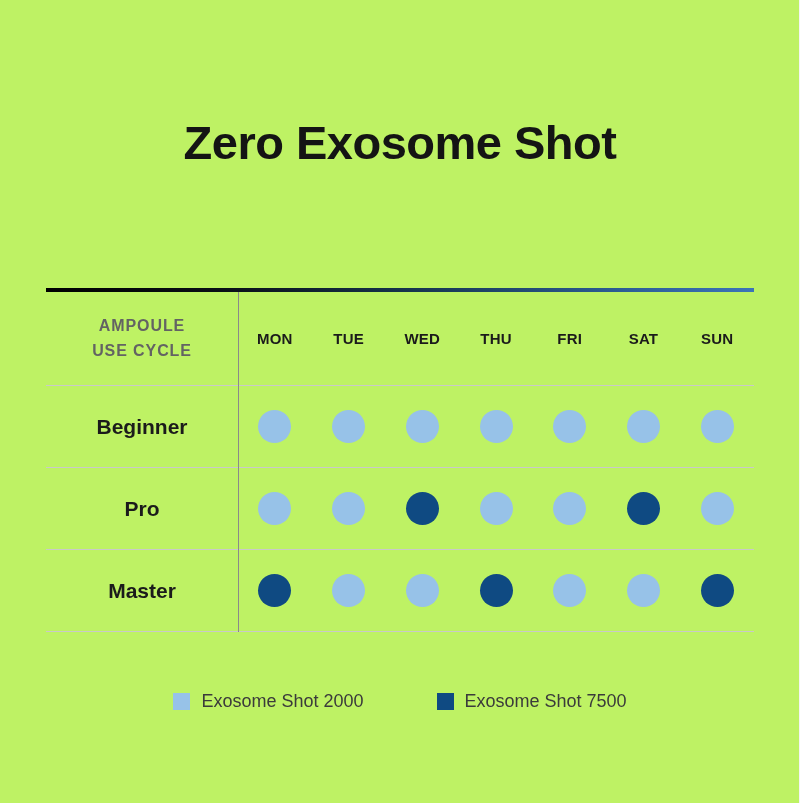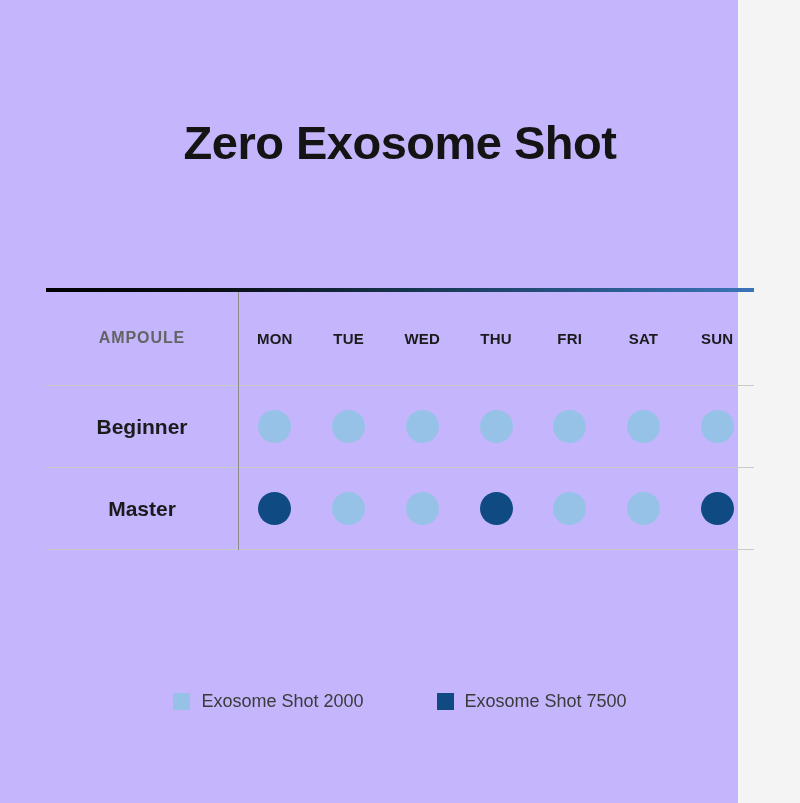--- a/index.html
+++ b/index.html
@@ -8,23 +8,23 @@
   }
   body {
     width: 800px;
     height: 803px;
     background: #f4f4f4;
     font-family: "Liberation Sans", sans-serif;
     overflow: hidden;
   }
   .page {
     position: relative;
-    width: 738px;
+    width: 799px;
     height: 803px;
-    background: #c4b5fd;
+    background: #bef264;
     box-sizing: border-box;
   }
 
   
   .title-block {
     position: absolute;
     top: 108px;
     left: 0;
     width: 800px;
     text-align: center;
@@ -159,20 +159,21 @@
   </div>
 
   <div class="table-wrap">
     <div class="top-rule" style="background: linear-gradient(to right, rgb(0, 0, 0) 0%, rgb(10, 15, 22) 25%, rgb(23, 53, 79) 52%, rgb(45, 94, 150) 82%, rgb(60, 116, 184) 100%);"></div>
     <div class="grid">
       <div class="vdivider"></div>
 
       <div class="row head">
         <div class="label-cell">
           <div class="head-label">AMPOULE</div>
+          <div class="head-label">USE CYCLE</div>
         </div>
         <div class="cells">
           <div class="cell">
               <span class="day-label">MON</span>
             </div>
           <div class="cell">
               <span class="day-label">TUE</span>
             </div>
           <div class="cell">
               <span class="day-label">WED</span>
@@ -214,20 +215,48 @@
             </div>
           <div class="cell">
               <span class="dot" style="background-color: rgb(151, 194, 232);"></span>
             </div>
           <div class="cell">
               <span class="dot" style="background-color: rgb(151, 194, 232);"></span>
             </div>
         </div>
       </div>
 
+      <div class="row data">
+        <div class="label-cell">
+          <span class="row-label">Pro</span>
+        </div>
+        <div class="cells">
+          <div class="cell">
+              <span class="dot" style="background-color: rgb(151, 194, 232);"></span>
+            </div>
+          <div class="cell">
+              <span class="dot" style="background-color: rgb(151, 194, 232);"></span>
+            </div>
+          <div class="cell">
+              <span class="dot" style="background-color: rgb(15, 74, 130);"></span>
+            </div>
+          <div class="cell">
+              <span class="dot" style="background-color: rgb(151, 194, 232);"></span>
+            </div>
+          <div class="cell">
+              <span class="dot" style="background-color: rgb(151, 194, 232);"></span>
+            </div>
+          <div class="cell">
+              <span class="dot" style="background-color: rgb(15, 74, 130);"></span>
+            </div>
+          <div class="cell">
+              <span class="dot" style="background-color: rgb(151, 194, 232);"></span>
+            </div>
+        </div>
+      </div>
 
       <div class="row data last">
         <div class="label-cell">
           <span class="row-label">Master</span>
         </div>
         <div class="cells">
           <div class="cell">
               <span class="dot" style="background-color: rgb(15, 74, 130);"></span>
             </div>
           <div class="cell">

